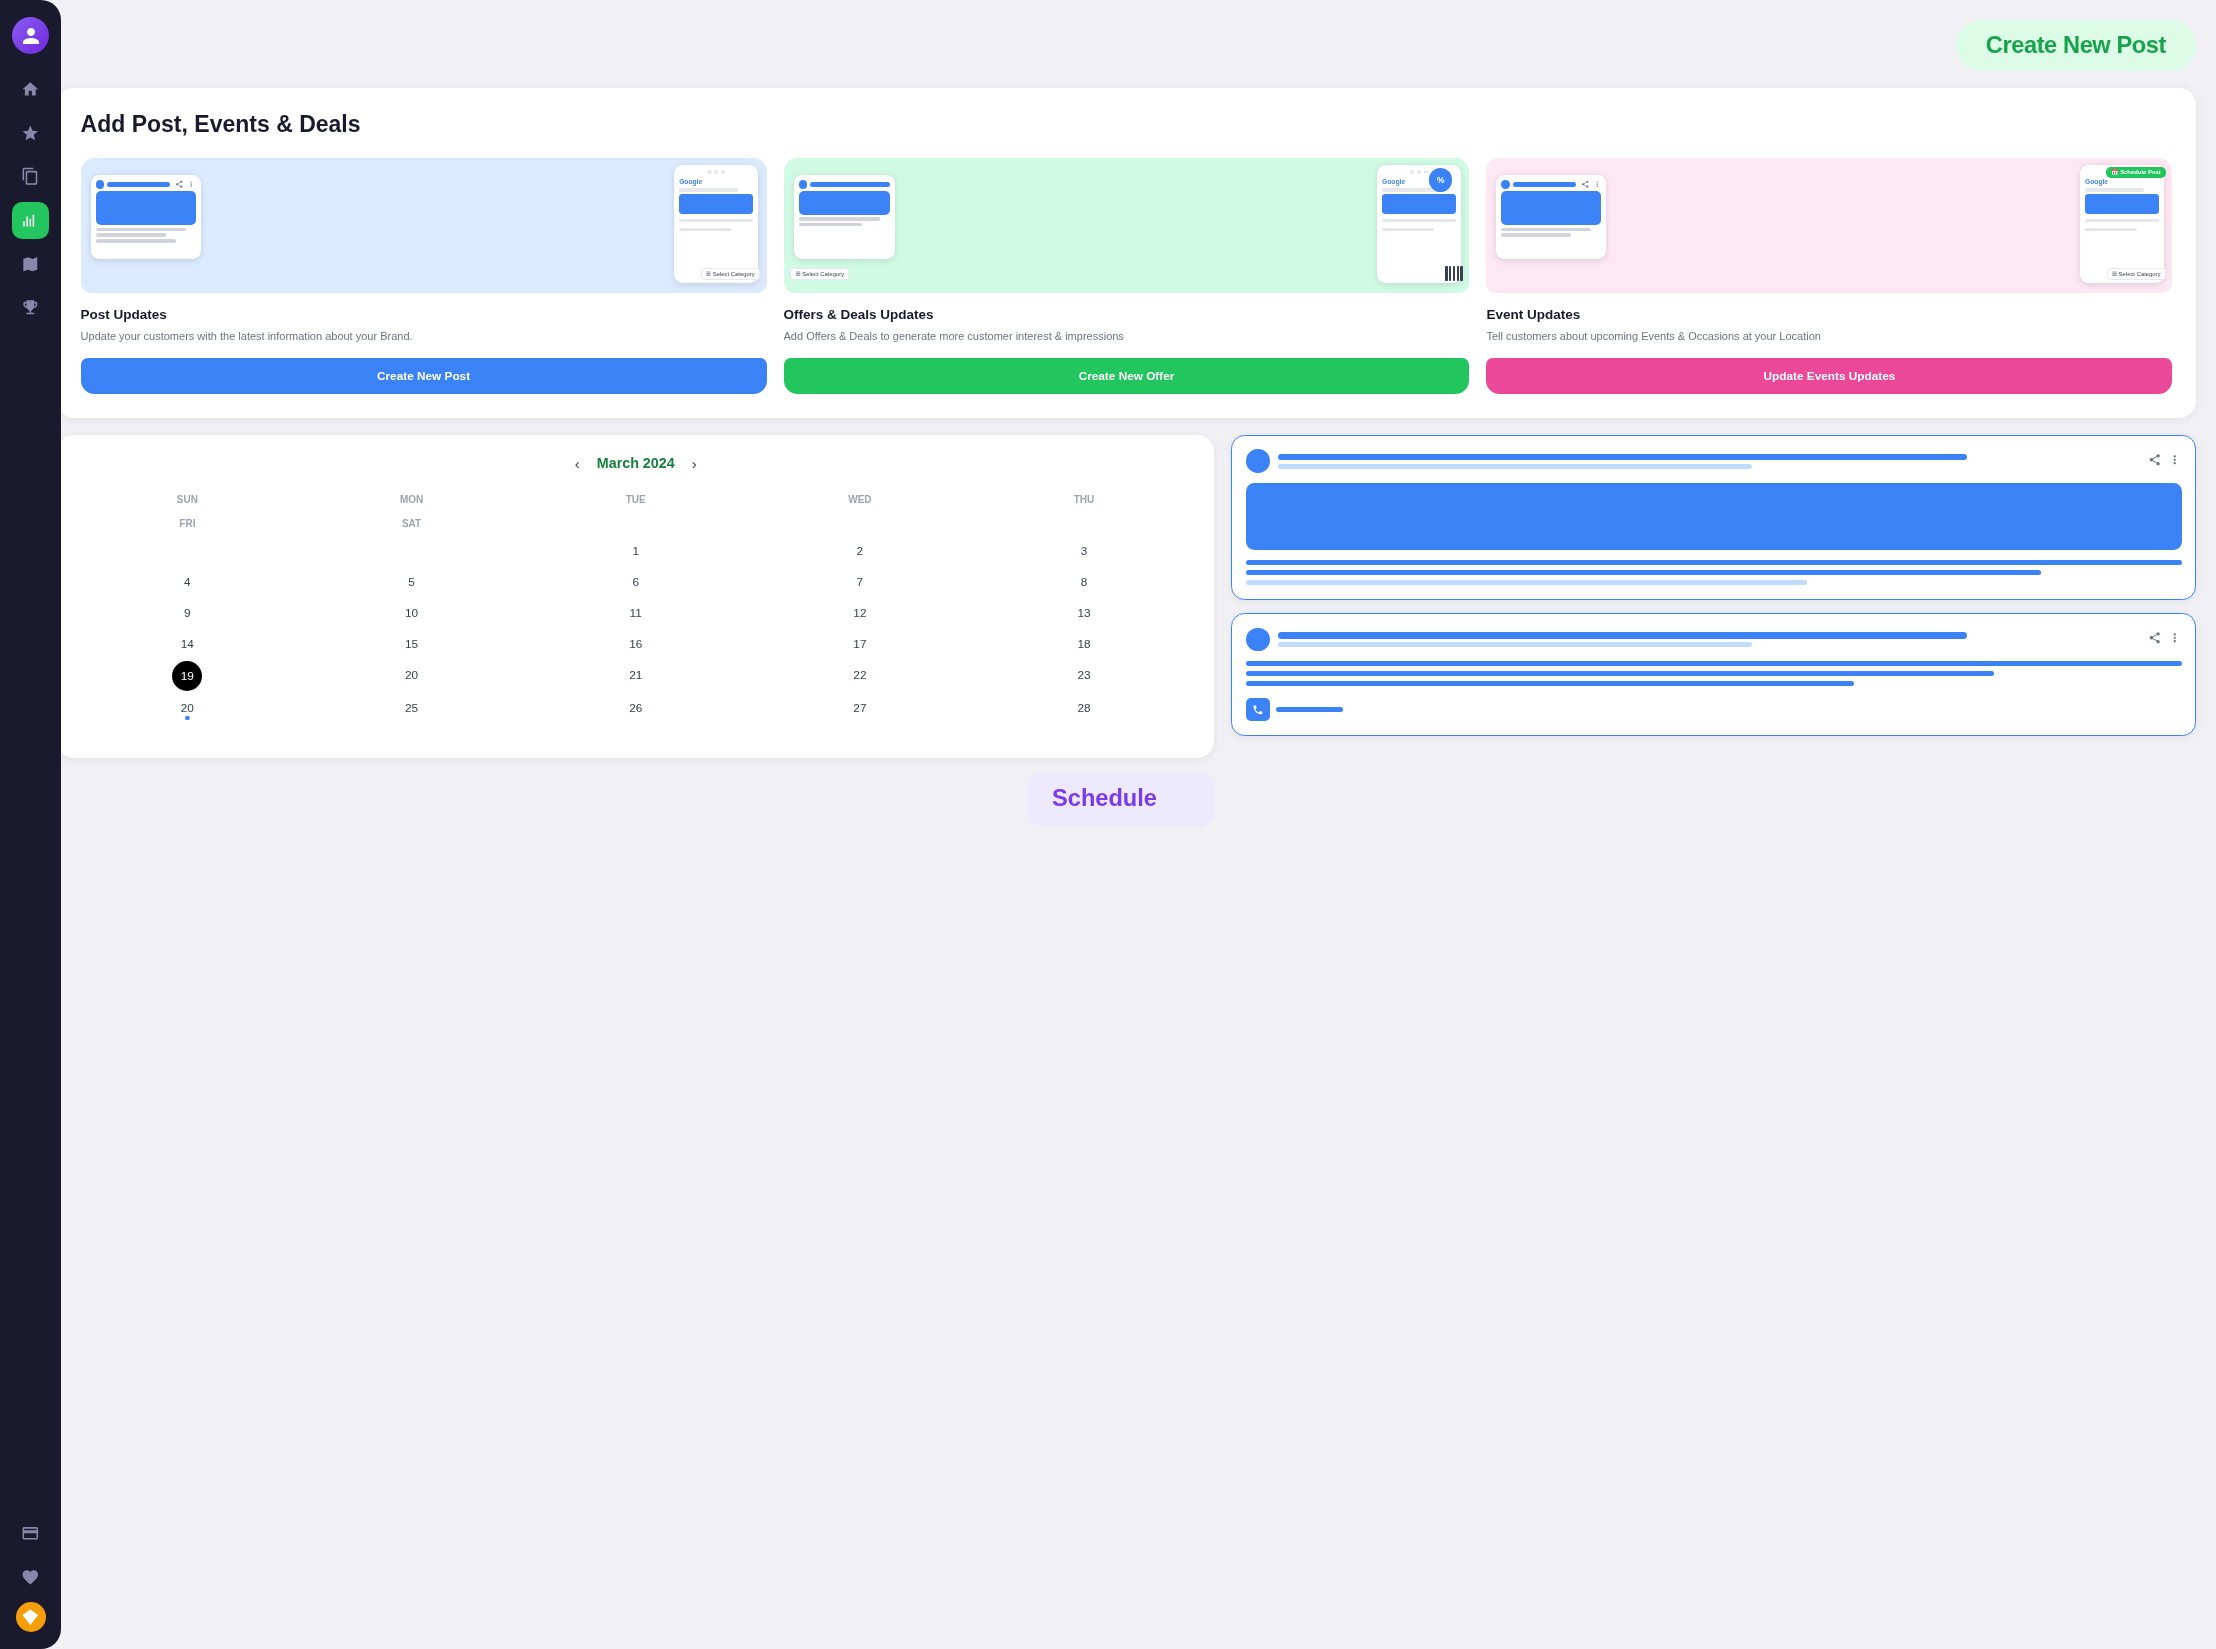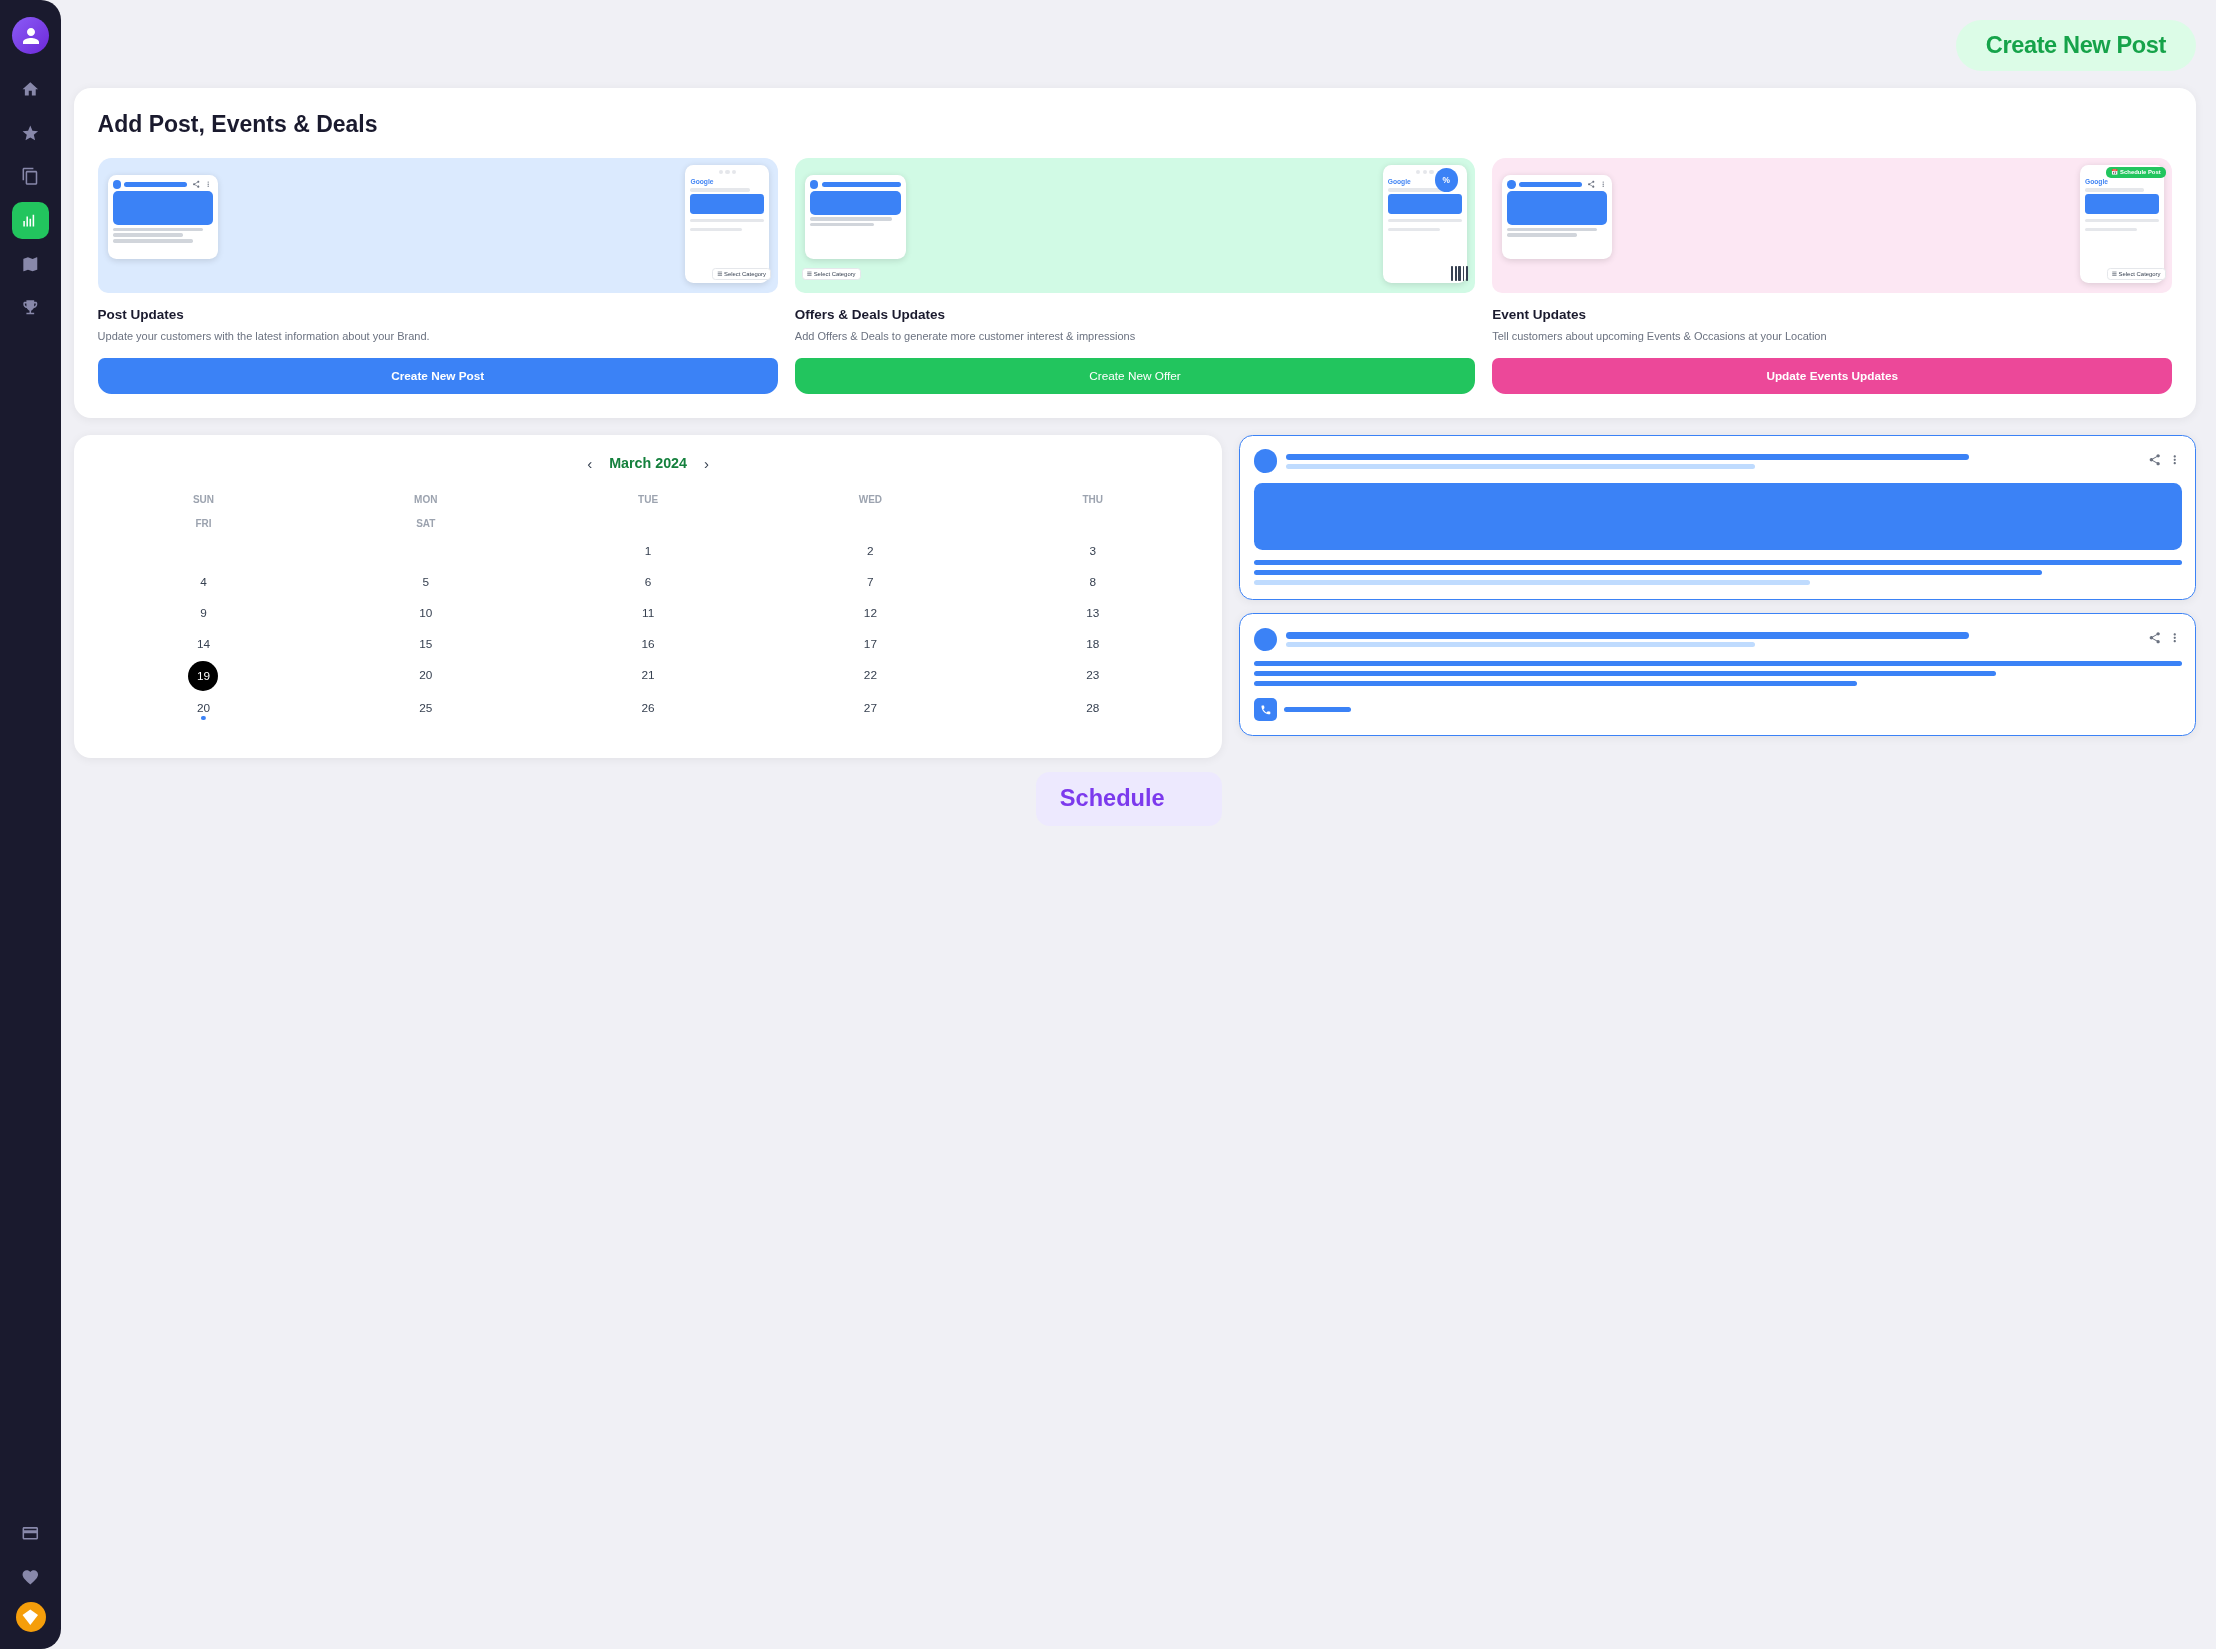--- a/index.html
+++ b/index.html
@@ -49,21 +49,21 @@
     }
     .sidebar-item.active {
       background: #22c55e;
       color: white;
     }
     .sidebar-item svg { width: 18.6px; height: 18.6px; }
     .sidebar-spacer { flex: 1; }
 
     
     .main {
-      margin-left: 54px;
+      margin-left: 37px;
       flex: 1;
       padding: 20px;
       display: flex;
       flex-direction: column;
       gap: 17px;
     }
 
     
     .create-badge {
       align-self: flex-end;
@@ -226,21 +226,21 @@
       cursor: pointer;
       width: 100%;
     }
     .btn-create-offer {
       background: #22c55e;
       color: white;
       border: none;
       border-radius: 6.7px;
       padding: 11px;
       font-size: 11.8px;
-      font-weight: 400;
+      font-weight: 700;
       cursor: pointer;
       width: 100%;
     }
     .btn-update-events {
       background: #ec4899;
       color: white;
       border: none;
       border-radius: 6.7px;
       padding: 11px;
       font-size: 11.8px;

